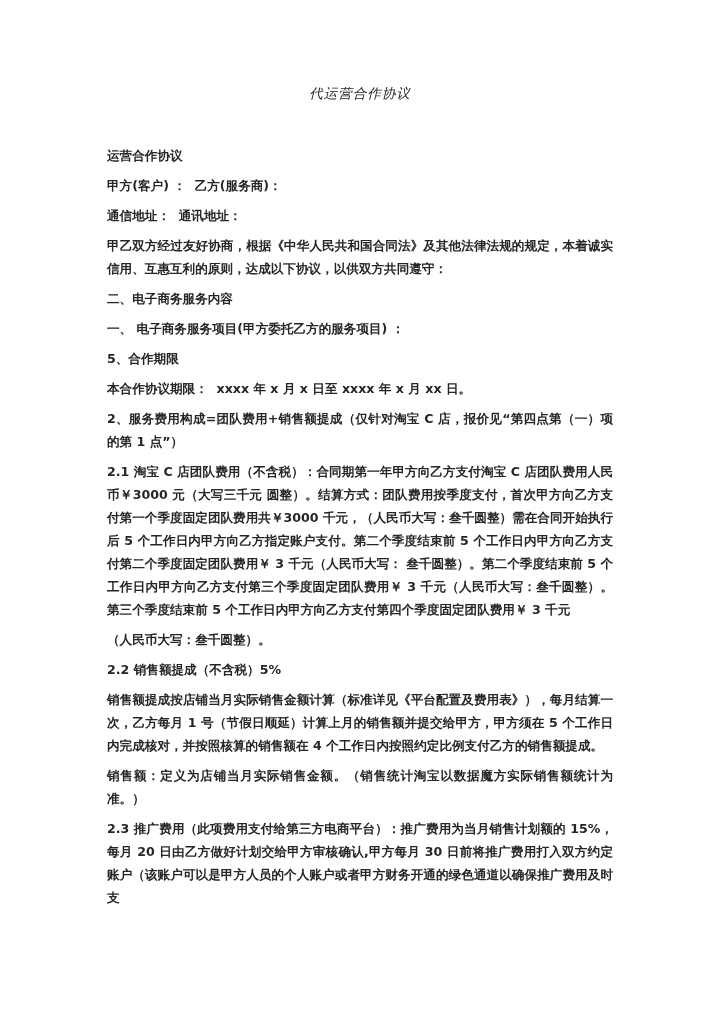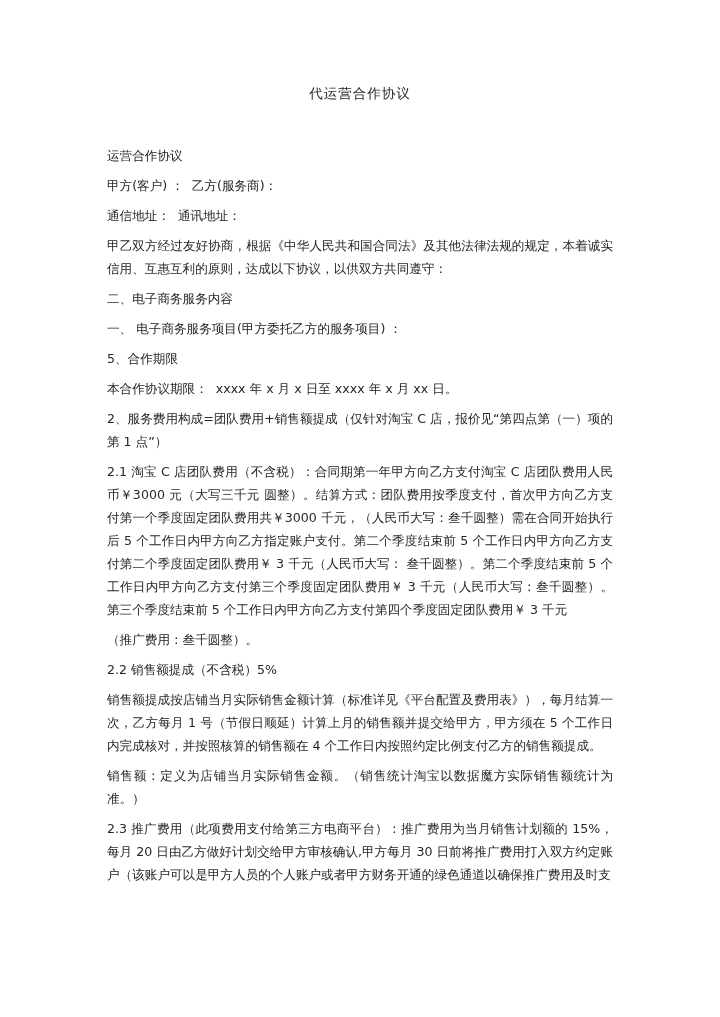--- a/index.html
+++ b/index.html
@@ -18,43 +18,45 @@
     color: #262626;
     overflow: hidden;
   }
   .doc-title {
     font-size: 13.5px;
     font-weight: 400;
     line-height: 23px;
     text-align: center;
     margin: 0 0 39px 0;
     letter-spacing: 1px;
+    font-style: italic;
   }
   p.para {
     font-size: 12.6px;
     line-height: 23px;
     margin: 0 0 7px 0;
     text-align: justify;
     white-space: pre-wrap;
     word-break: break-all;
+    font-weight: bold;
   }
 </style>
 </head>
 <body>
 
 <div class="page">
   <h1 class="doc-title">代运营合作协议</h1>
   <p class="para">运营合作协议</p>
   <p class="para">甲方(客户) ：  乙方(服务商)：</p>
   <p class="para">通信地址：  通讯地址：</p>
   <p class="para">甲乙双方经过友好协商，根据《中华人民共和国合同法》及其他法律法规的规定，本着诚实信用、互惠互利的原则，达成以下协议，以供双方共同遵守：</p>
   <p class="para">二、电子商务服务内容</p>
   <p class="para">一、 电子商务服务项目(甲方委托乙方的服务项目) ：</p>
   <p class="para">5、合作期限</p>
   <p class="para">本合作协议期限：  xxxx 年 x 月 x 日至 xxxx 年 x 月 xx 日。</p>
   <p class="para">2、服务费用构成=团队费用+销售额提成（仅针对淘宝 C 店，报价见“第四点第（一）项的第 1 点”）</p>
   <p class="para">2.1 淘宝 C 店团队费用（不含税）：合同期第一年甲方向乙方支付淘宝 C 店团队费用人民币￥3000 元（大写三千元 圆整）。结算方式：团队费用按季度支付，首次甲方向乙方支付第一个季度固定团队费用共￥3000 千元，（人民币大写：叁千圆整）需在合同开始执行后 5 个工作日内甲方向乙方指定账户支付。第二个季度结束前 5 个工作日内甲方向乙方支付第二个季度固定团队费用￥ 3 千元（人民币大写： 叁千圆整）。第二个季度结束前 5 个工作日内甲方向乙方支付第三个季度固定团队费用￥ 3 千元（人民币大写：叁千圆整）。第三个季度结束前 5 个工作日内甲方向乙方支付第四个季度固定团队费用￥ 3 千元</p>
-  <p class="para">（推广费用：叁千圆整）。</p>
+  <p class="para">（人民币大写：叁千圆整）。</p>
   <p class="para">2.2 销售额提成（不含税）5%</p>
   <p class="para">销售额提成按店铺当月实际销售金额计算（标准详见《平台配置及费用表》），每月结算一次，乙方每月 1 号（节假日顺延）计算上月的销售额并提交给甲方，甲方须在 5 个工作日内完成核对，并按照核算的销售额在 4 个工作日内按照约定比例支付乙方的销售额提成。</p>
   <p class="para">销售额：定义为店铺当月实际销售金额。（销售统计淘宝以数据魔方实际销售额统计为准。）</p>
   <p class="para">2.3 推广费用（此项费用支付给第三方电商平台）：推广费用为当月销售计划额的 15%，每月 20 日由乙方做好计划交给甲方审核确认,甲方每月 30 日前将推广费用打入双方约定账户（该账户可以是甲方人员的个人账户或者甲方财务开通的绿色通道以确保推广费用及时支</p>
 </div>
 
 </body></html>

